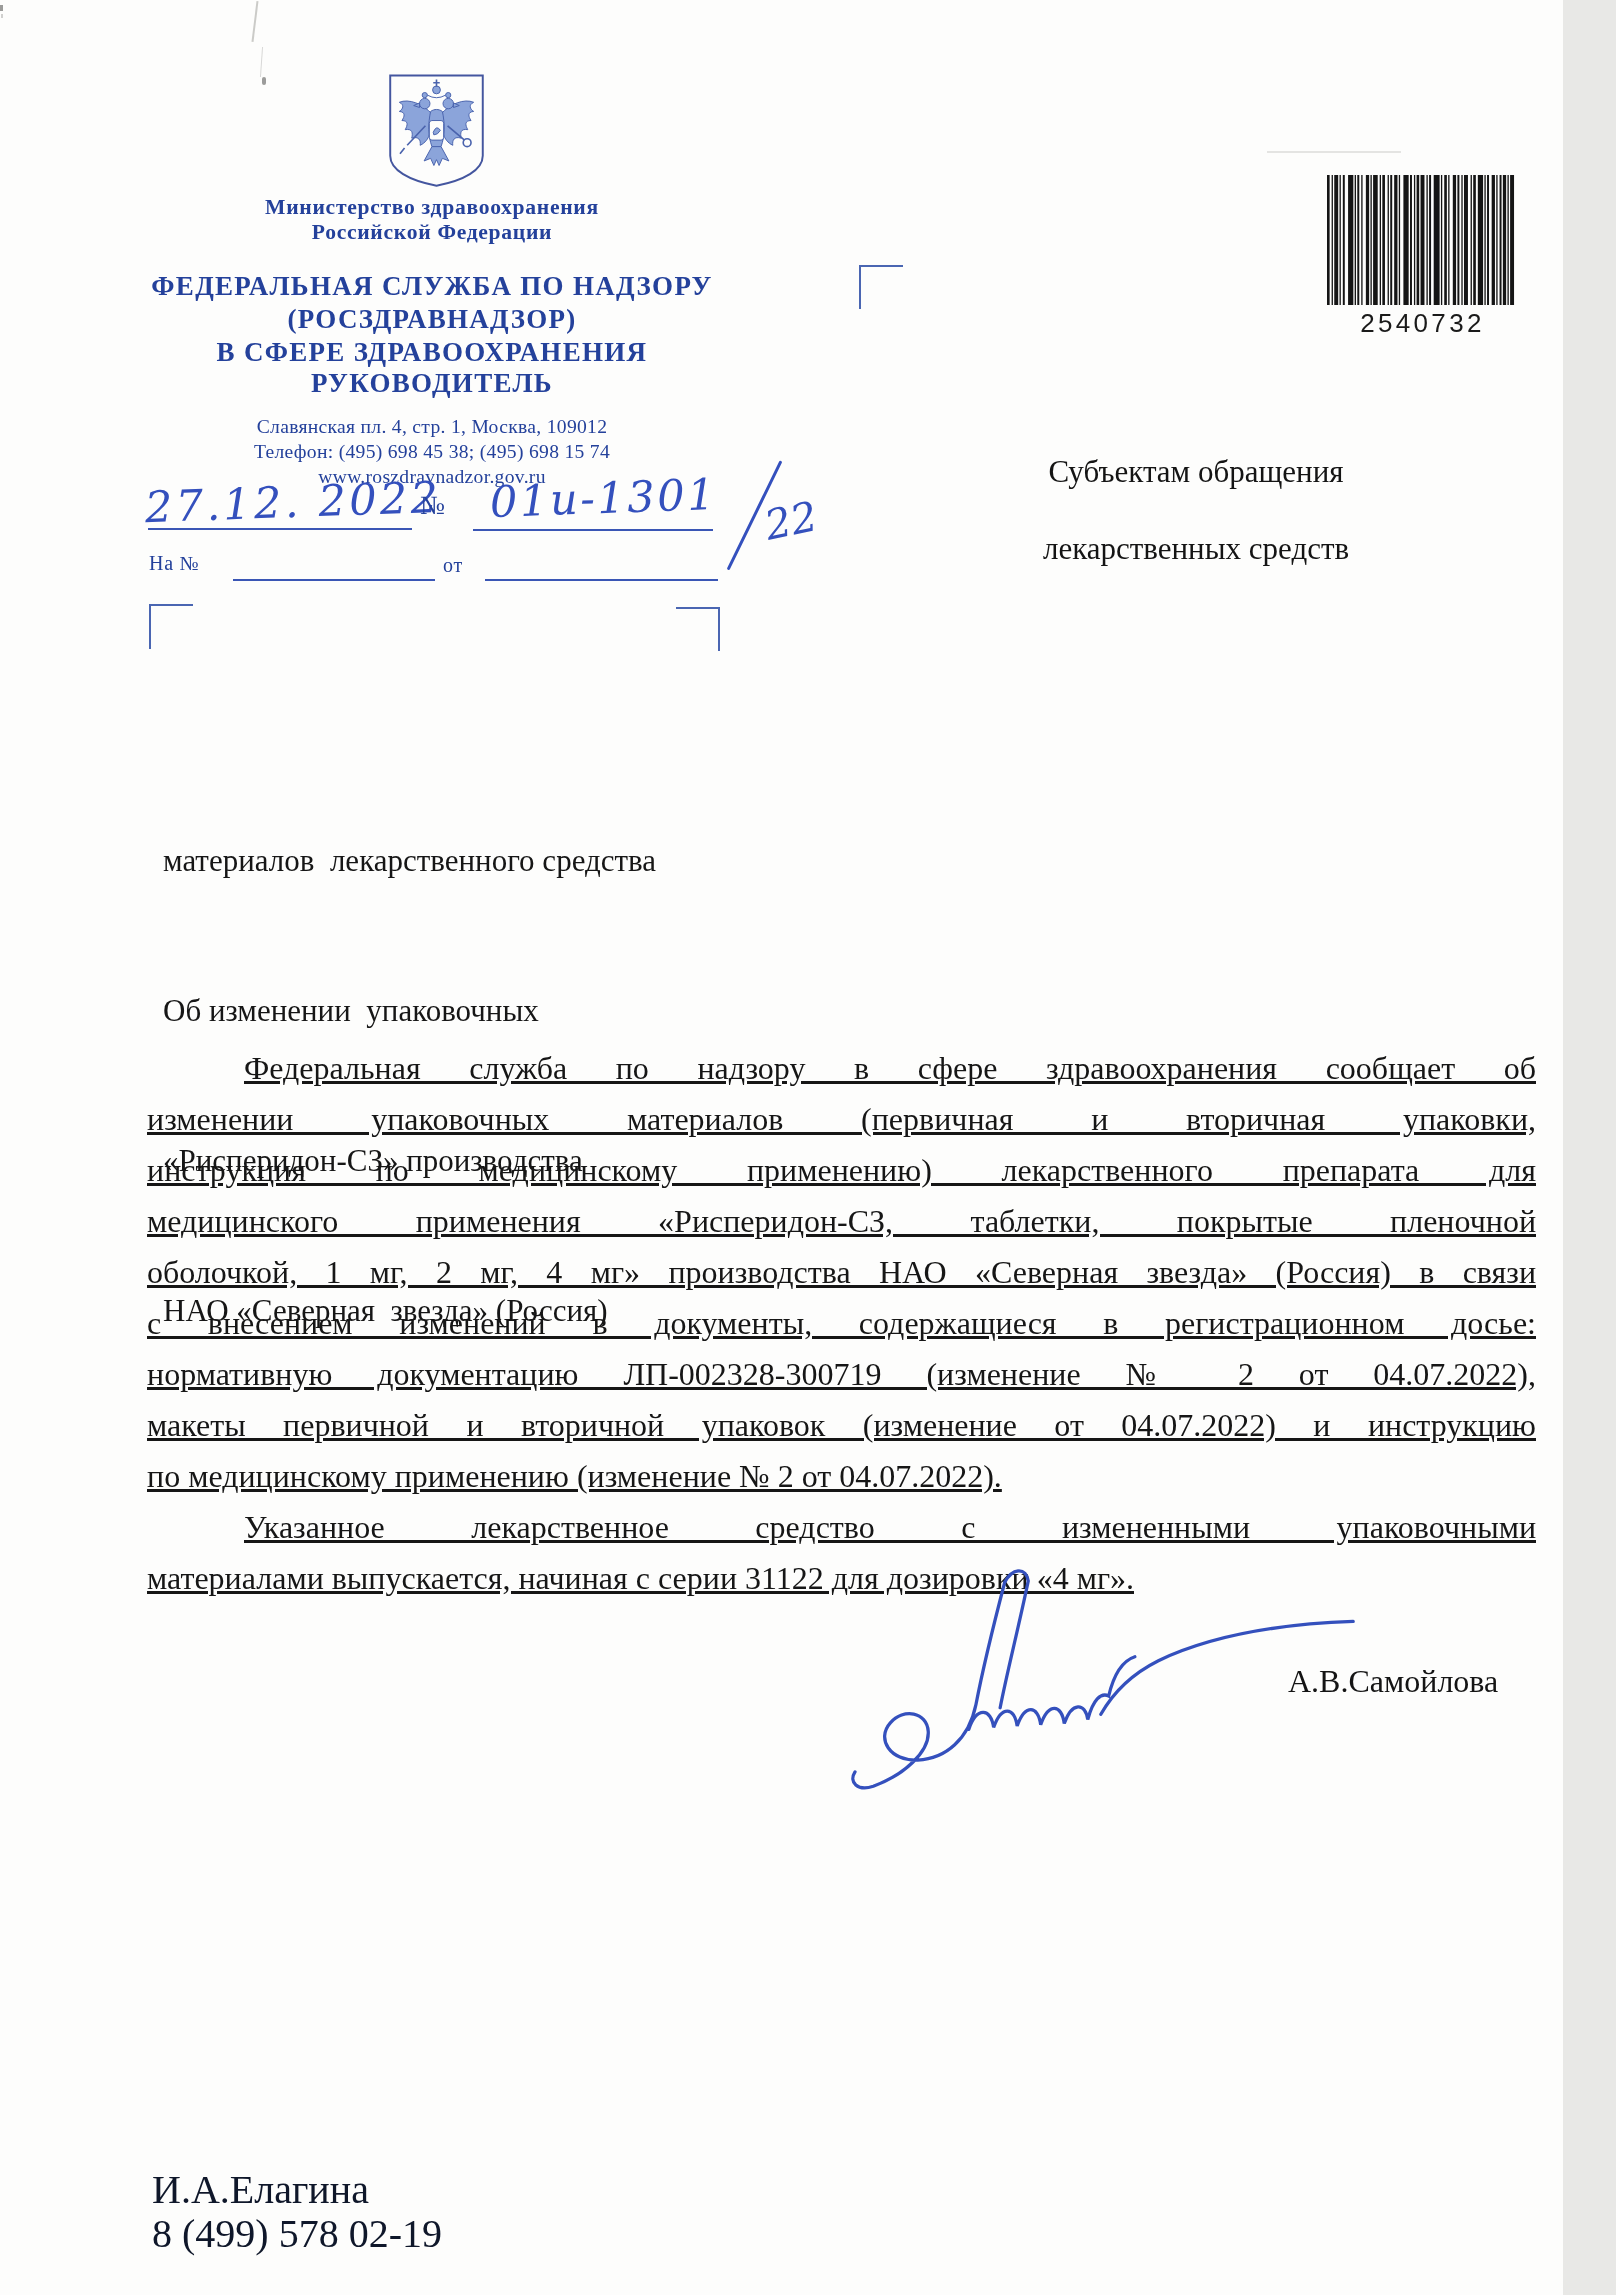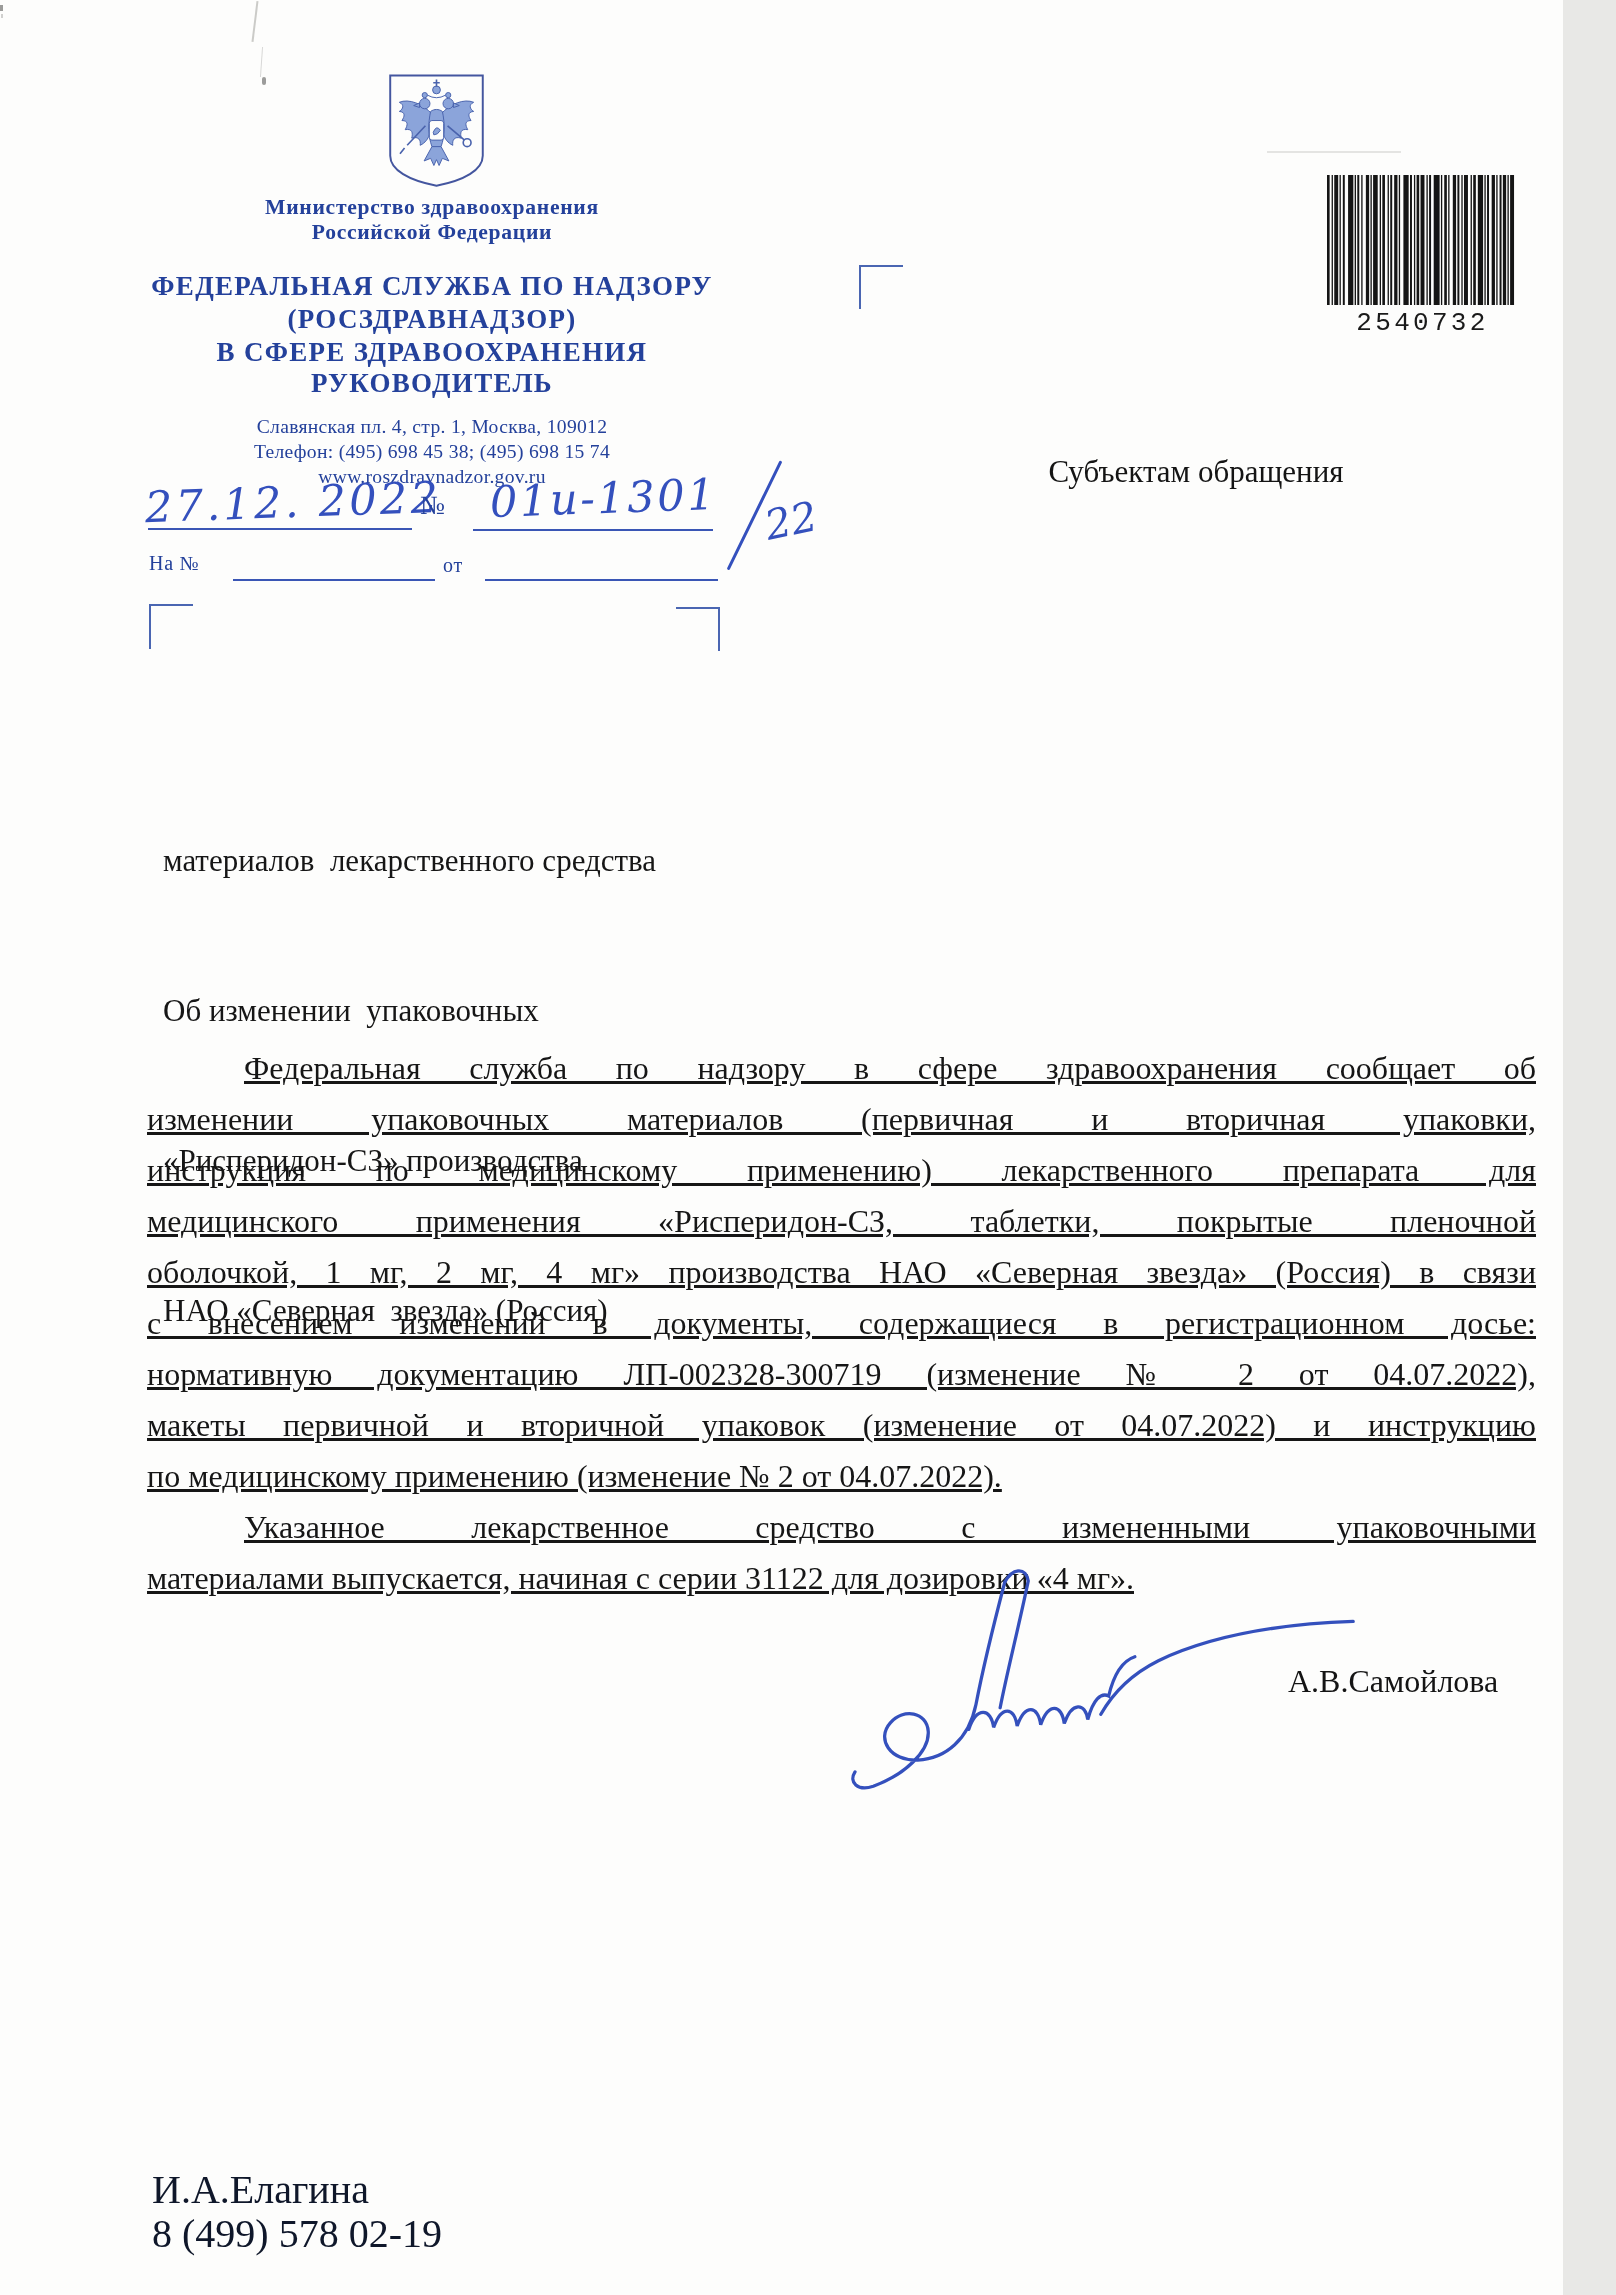--- a/index.html
+++ b/index.html
@@ -43,21 +43,21 @@
 
   
   .corner{position:absolute;border:0 solid #4a66b2;}
   .c-addr{left:859px;top:265px;width:42px;height:42px;border-top-width:2px;border-left-width:2px;}
   .c-left{left:149px;top:604px;width:42px;height:43px;border-top-width:2px;border-left-width:2px;}
   .c-right{left:676px;top:607px;width:42px;height:42px;border-top-width:2px;border-right-width:2px;}
 
   
   .barcode{position:absolute;left:1327px;top:175px;width:191px;text-align:center;}
   .barcode svg{display:block;width:191px;height:130px;}
-  .barcode .num{margin-top:2.6px;font-family:Liberation Mono, monospace;font-size:26px;
+  .barcode .num{margin-top:2.6px;font-family:Liberation Sans, sans-serif;font-size:26px;
                 letter-spacing:3.3px;color:#1a1a1a;}
 
   
   .recipient{position:absolute;left:985px;top:433px;width:422px;text-align:center;
              font-size:31px;line-height:77px;color:#141414;}
 
   
   .subject{position:absolute;left:163px;top:736px;width:609px;font-size:31px;
            line-height:50px;white-space:pre-wrap;}
 
@@ -193,20 +193,21 @@
           <rect x="267" y="0" width="5" height="100"></rect>
           <rect x="274" y="0" width="2" height="100"></rect>
           <rect x="278" y="0" width="6" height="100"></rect>
         </g>
     </svg>
     <div class="num">2540732</div>
   </div>
 
   <div class="recipient">
     <div>Субъектам обращения</div>
+    <div>лекарственных средств</div>
   </div>
 
   <div class="subject">
     <div>материалов  лекарственного средства</div>
     <div>Об изменении  упаковочных</div>
     <div>«Рисперидон-СЗ» производства</div>
     <div>НАО «Северная  звезда» (Россия)</div>
   </div>
 
   <div class="body-text">

